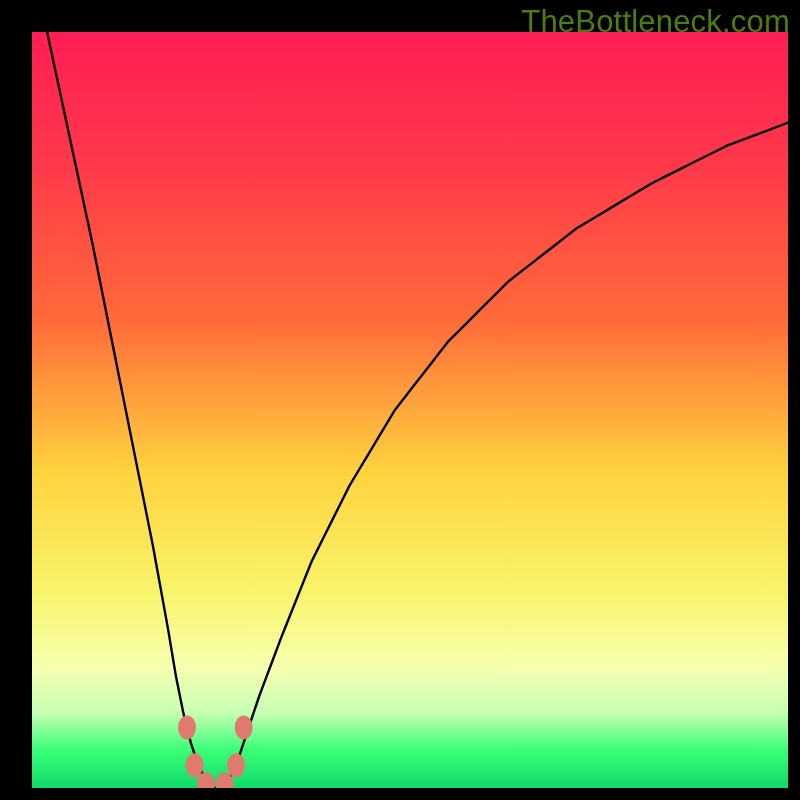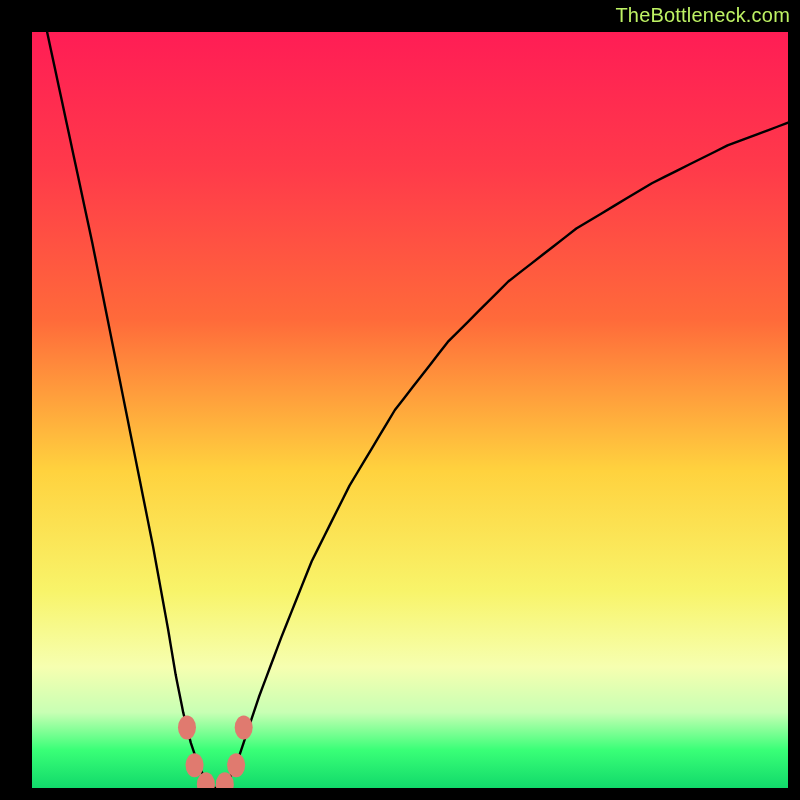--- a/index.html
+++ b/index.html
@@ -14,22 +14,22 @@
   .frame {
     position: relative;
     width: 800px;
     height: 800px;
     background: #000000;
   }
   .watermark {
     position: absolute;
     top: 4px;
     right: 10px;
-    color: #bef264;
-    font-size: 20px;
+    color: #4d7c0f;
+    font-size: 31px;
     font-weight: 400;
     letter-spacing: 0.2px;
     z-index: 5;
   }
   svg {
     display: block;
   }
 </style>
 </head>
 <body>

